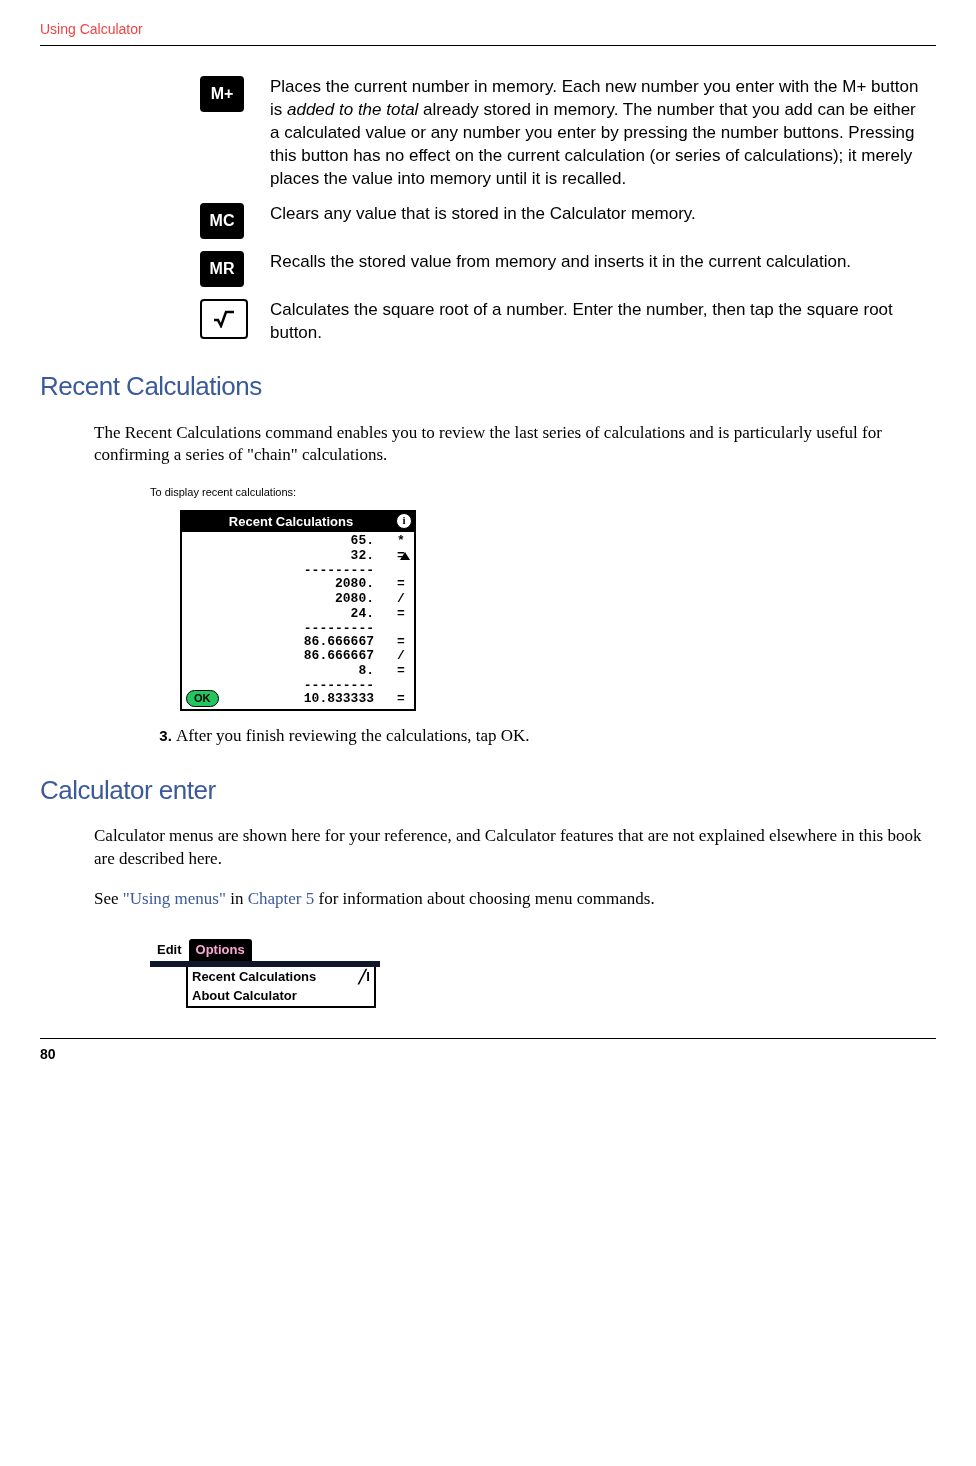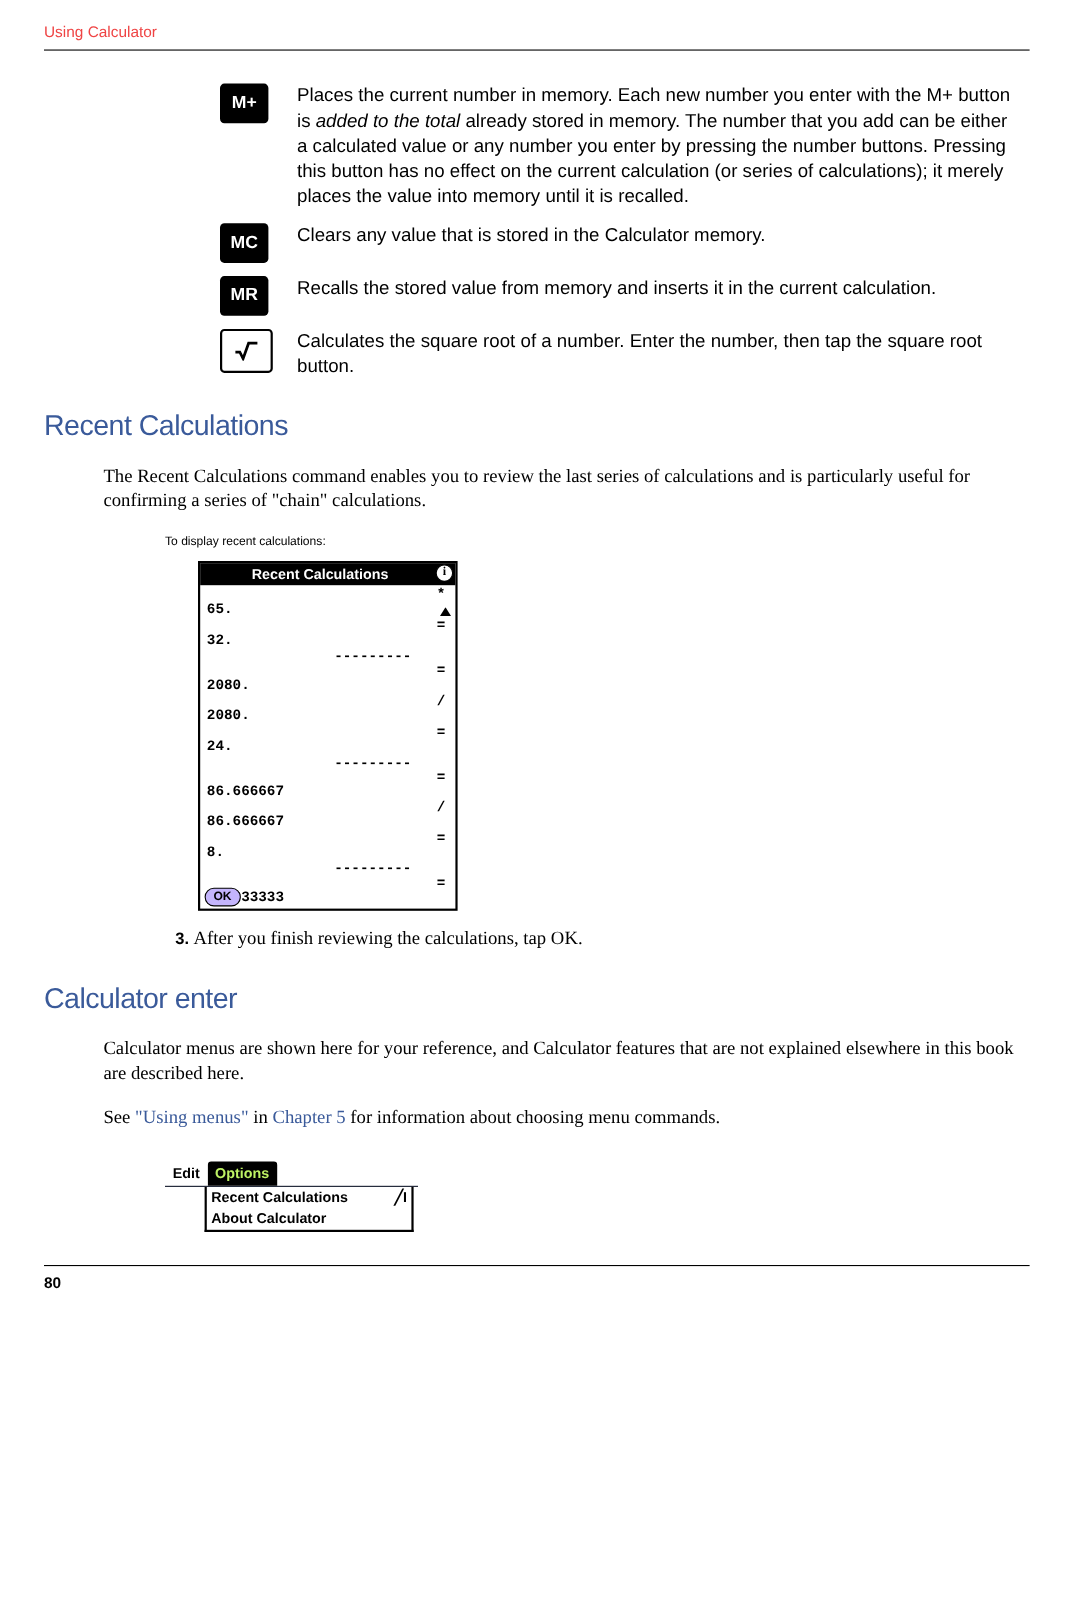--- a/index.html
+++ b/index.html
@@ -173,22 +173,22 @@
     font-size: 13px;
     position: relative;
     min-height: 170px;
   }
   .rc-row {
     display: flex;
     line-height: 1.15;
   }
   .rc-val {
     flex: 1;
+    text-align: right;
     padding-right: 20px;
-    margin-top: 13px;
   }
   .rc-op {
     width: 14px;
     text-align: center;
   }
   .rc-sep {
     text-align: right;
     padding-right: 34px;
     line-height: 1.0;
   }
@@ -203,42 +203,42 @@
   }
   .ok-btn {
     position: absolute;
     bottom: 2px;
     left: 4px;
     border: 1.5px solid #000;
     border-radius: 9px;
     padding: 0 7px;
     font-family: Arial, sans-serif;
     font-size: 11px;
-    background: #c4b5fd;
+    background: #22c55e;
   }
   
   .options-screen {
     margin: 8px 0 0 110px;
     width: 230px;
     font-family: Arial, Helvetica, sans-serif;
     font-size: 13px;
   }
   .menubar {
     display: flex;
-    border-bottom: 1px solid #0f172a;
+    border-bottom: 6px solid #0f172a;
     margin-top: 28px;
   }
   .menubar .tab {
     padding: 2px 7px;
     font-weight: bold;
     font-size: 13px;
   }
   .menubar .tab.active {
     background: #000;
-    color: #bef264;
+    color: #f9a8d4;
     border-radius: 3px 3px 0 0;
   }
   .dropdown {
     margin-left: 36px;
     border: 2px solid #000;
     border-top: none;
     width: 186px;
   }
   .dropdown-item {
     display: flex;

